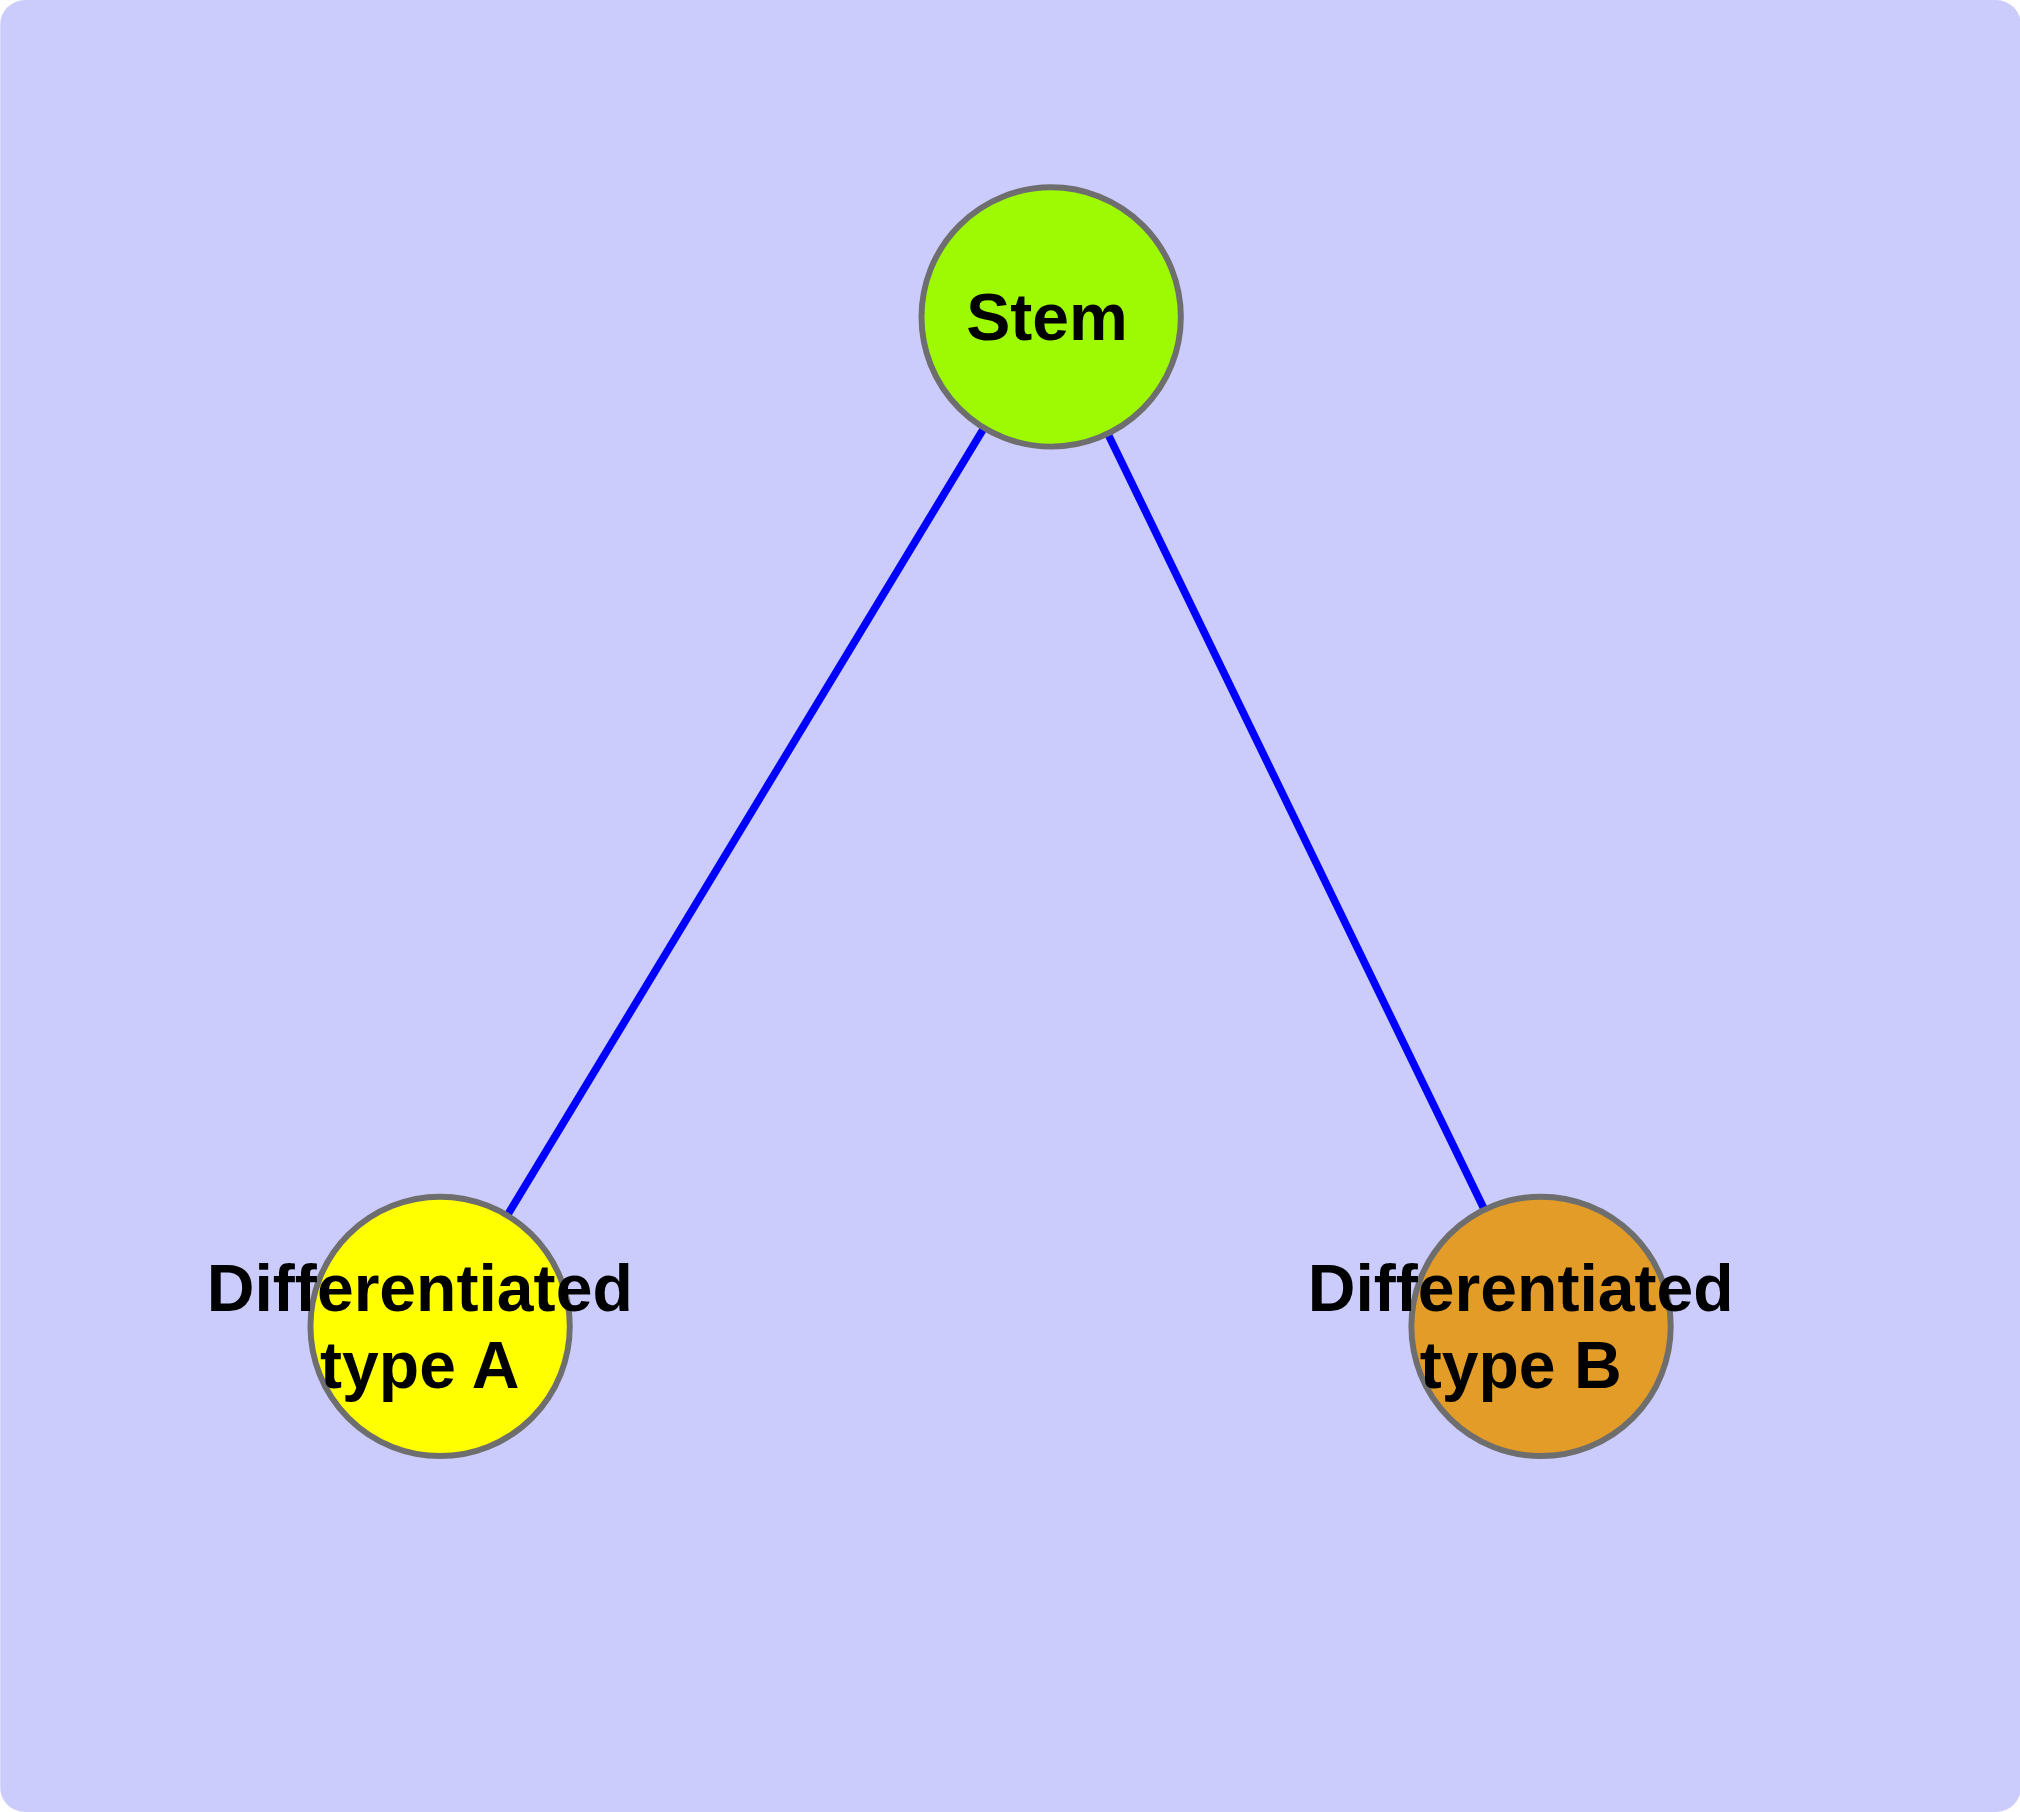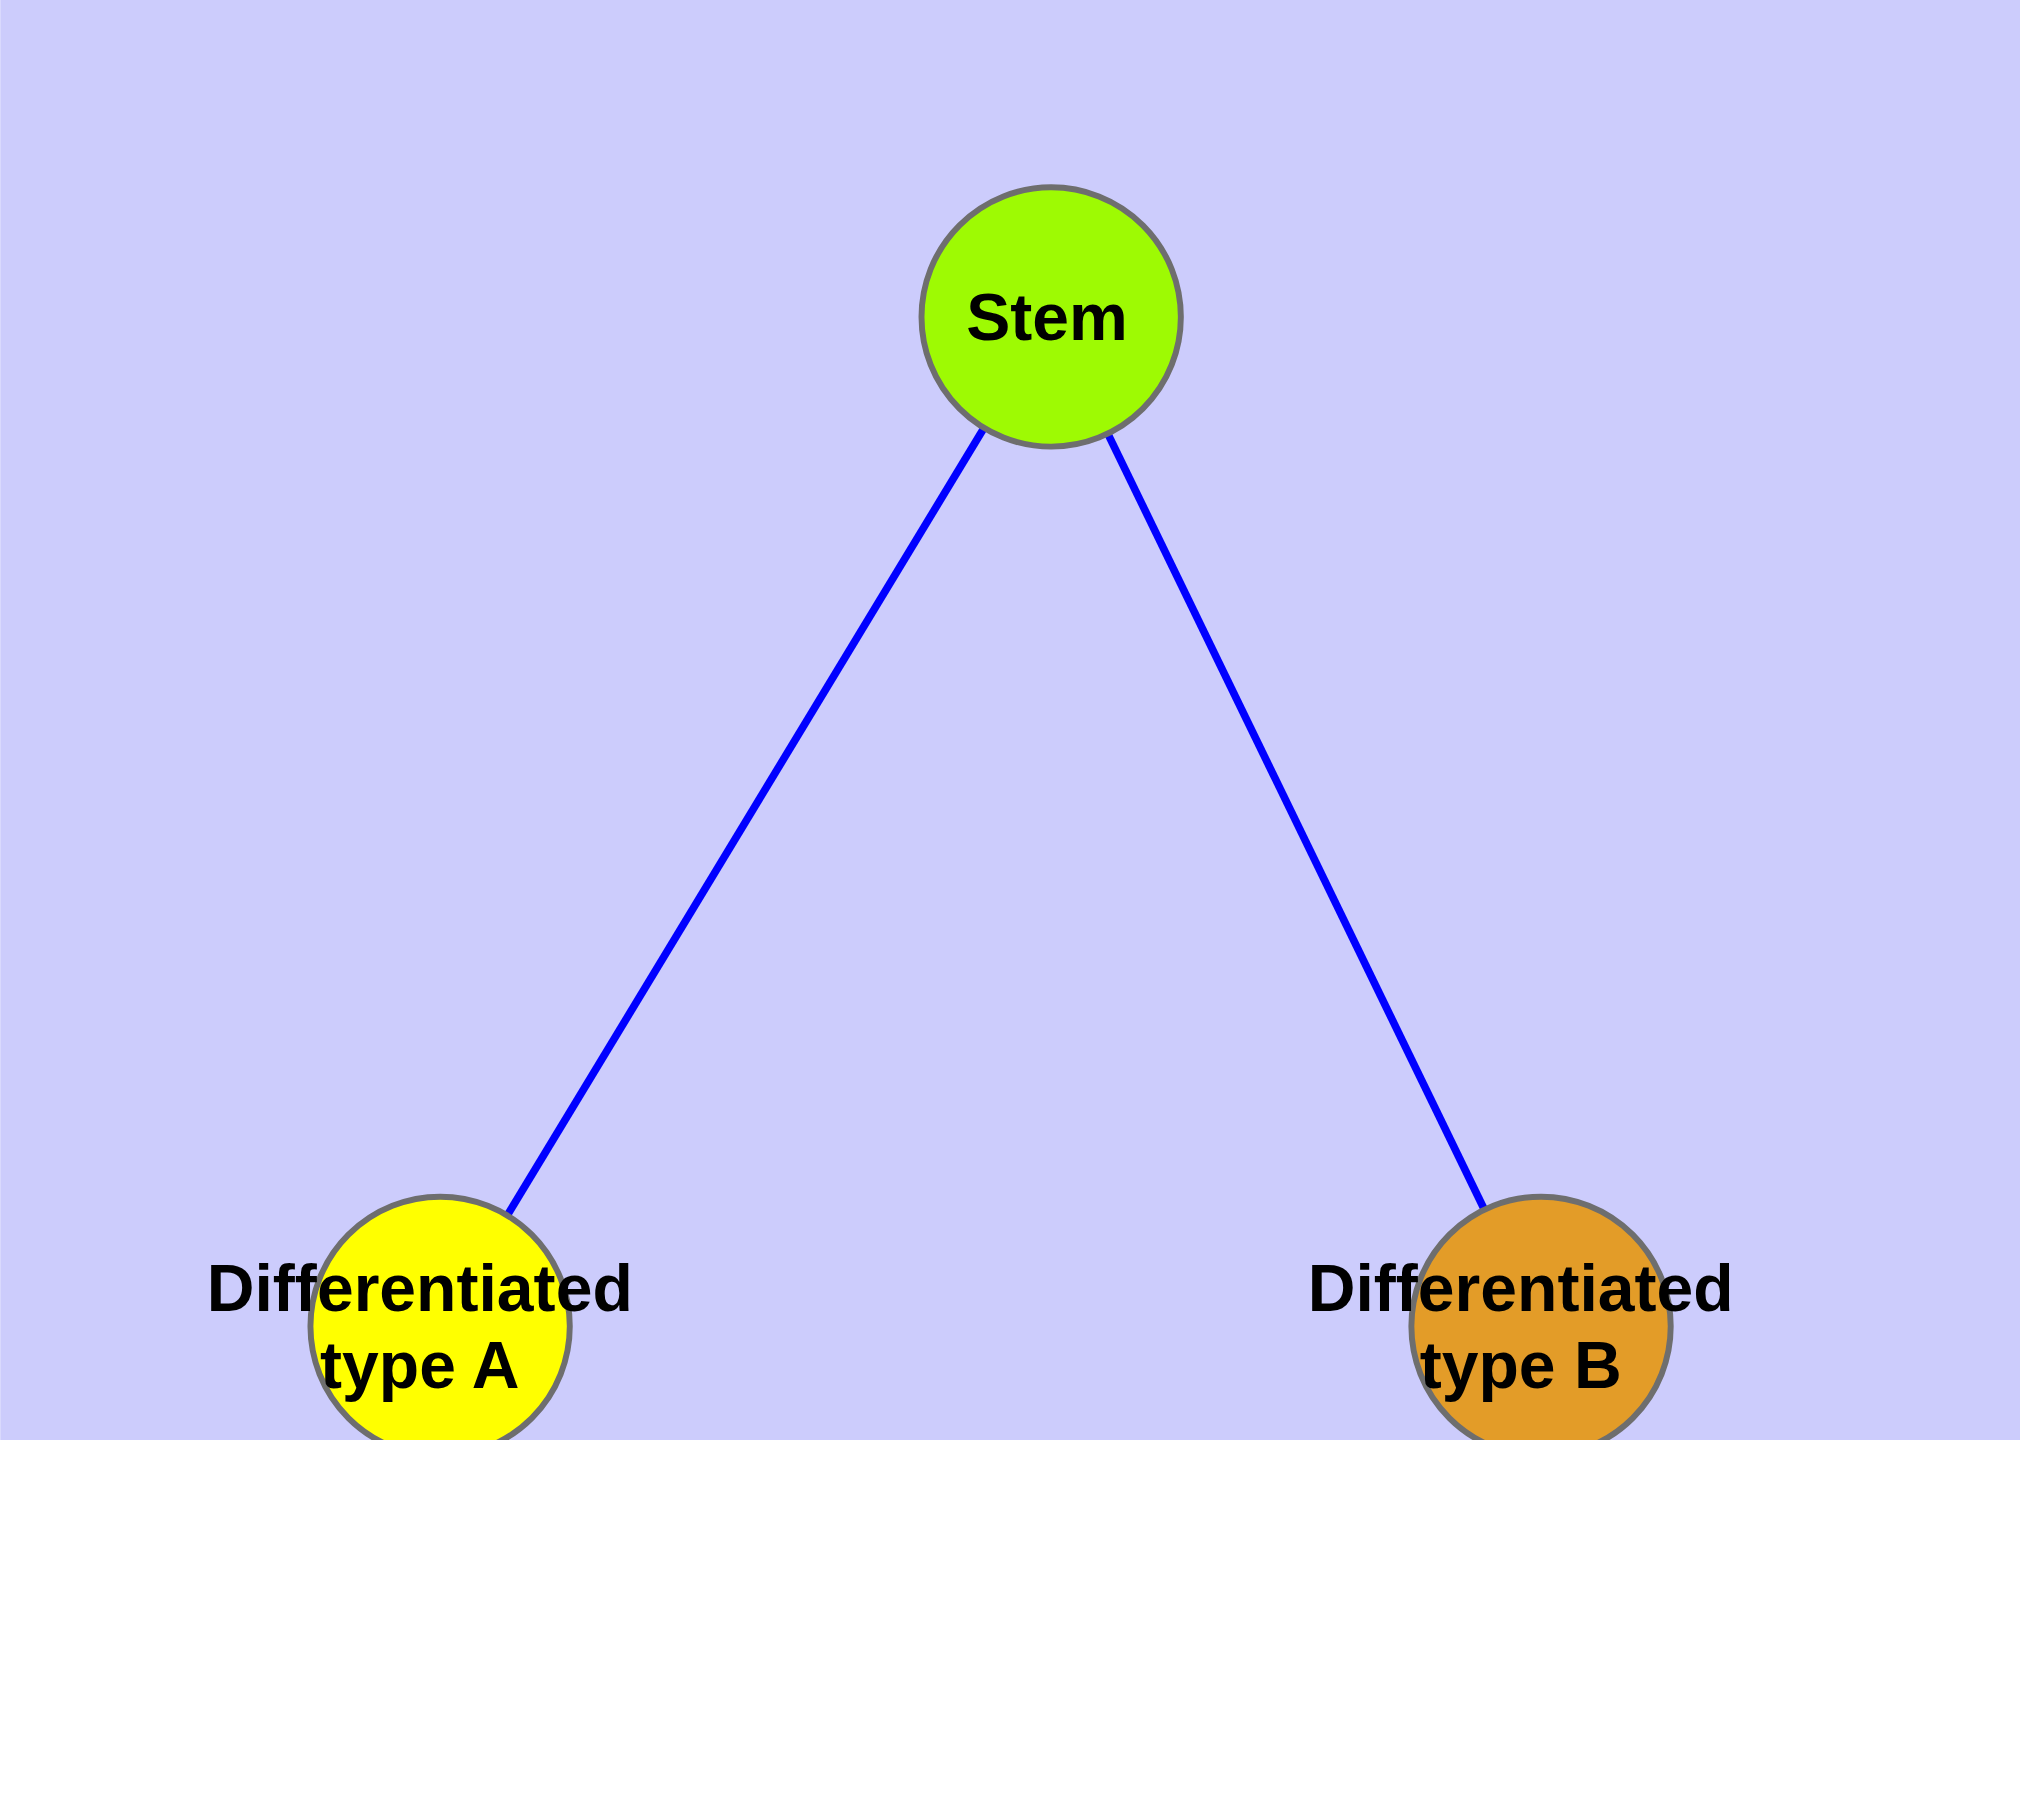--- a/index.html
+++ b/index.html
@@ -28,21 +28,21 @@
   .node-label {
     font-family: "Liberation Sans", sans-serif;
     font-weight: bold;
     fill: #000000;
     paint-order: normal;
   }
 </style>
 </head>
 <body>
 
-<div id="canvas" style="width: 2021px; height: 1440px;">
+<div id="canvas" style="width: 2021px; height: 1812px; border-radius: 25px;">
   <svg id="graph-svg" viewBox="0 0 2384 2138" xmlns="http://www.w3.org/2000/svg" style="width: 2021px; height: 1812px;">
     <rect id="bg-rect" x="0" y="0" width="2384" height="2138" fill="#ccccfc"></rect>
     <g id="edges-layer">
         <line x1="1162.8370947909225" y1="501.4632733758824" x2="596.1629052090774" y2="1437.5367266241176" stroke="#0000ff" stroke-width="9" stroke-linecap="butt"></line>
         <line x1="1305.0544545242474" y1="508.04819262695275" x2="1752.9455454757526" y2="1430.9518073730474" stroke="#0000ff" stroke-width="9" stroke-linecap="butt"></line>
       </g>
     <g id="nodes-layer">
         <g>
           <circle cx="1240" cy="374" r="153" fill="#9efa03" stroke="#6e6e6e" stroke-width="7"></circle>
           <text x="1235" text-anchor="middle" class="node-label" font-size="78" fill="#000000"><tspan x="1235" y="401.3">Stem</tspan></text>

